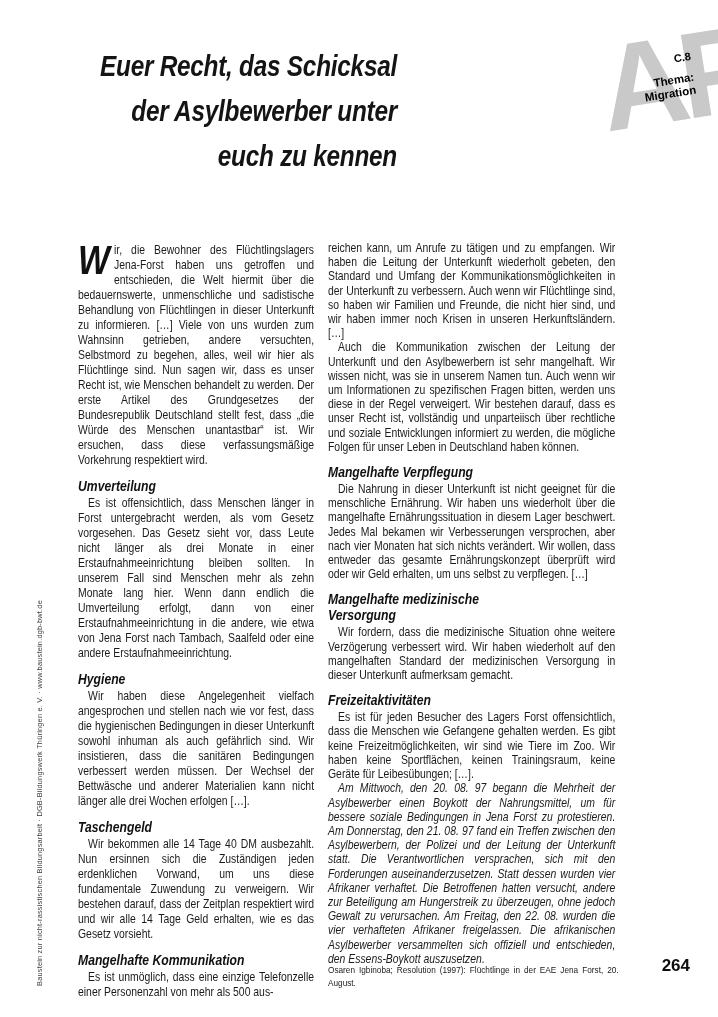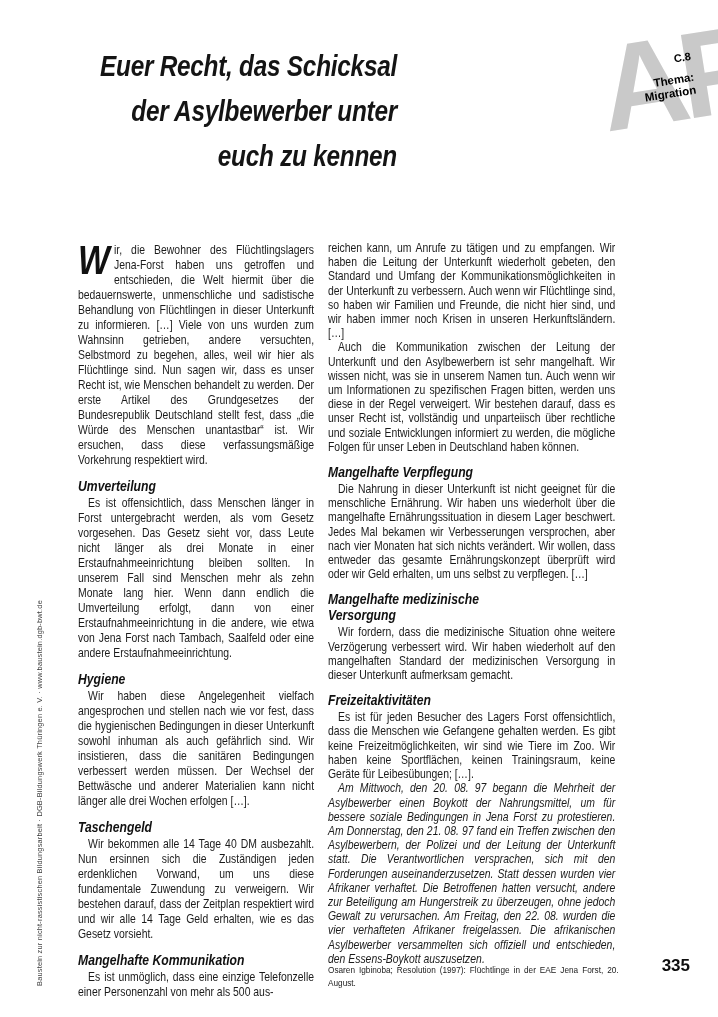--- a/index.html
+++ b/index.html
@@ -103,15 +103,15 @@
 Versorgung</h2>
   <p class="ind">Wir fordern, dass die medizinische Situation ohne weitere Verzögerung verbessert wird. Wir haben wiederholt auf den mangelhaften Standard der medizinischen Versorgung in dieser Unterkunft aufmerksam gemacht.</p>
 
   <h2 class="sec-h">Freizeitaktivitäten</h2>
   <p class="ind">Es ist für jeden Besucher des Lagers Forst offensichtlich, dass die Menschen wie Gefangene gehalten werden. Es gibt keine Freizeitmöglichkeiten, wir sind wie Tiere im Zoo. Wir haben keine Sportflächen, keinen Trainingsraum, keine Geräte für Leibesübungen; […].</p>
   <p class="ind it">Am Mittwoch, den 20. 08. 97 begann die Mehrheit der Asylbewerber einen Boykott der Nahrungsmittel, um für bessere soziale Bedingungen in Jena Forst zu protestieren. Am Donnerstag, den 21. 08. 97 fand ein Treffen zwischen den Asylbewerbern, der Polizei und der Leitung der Unterkunft statt. Die Verantwortlichen versprachen, sich mit den Forderungen auseinanderzusetzen. Statt dessen wurden vier Afrikaner verhaftet. Die Betroffenen hatten versucht, andere zur Beteiligung am Hungerstreik zu überzeugen, ohne jedoch Gewalt zu verursachen. Am Freitag, den 22. 08. wurden die vier verhafteten Afrikaner freigelassen. Die afrikanischen Asylbewerber versammelten sich offiziell und entschieden, den Essens-Boykott auszusetzen.</p>
 </div>
 
 <div class="source">Osaren Igbinoba; Resolution (1997): Flüchtlinge in der EAE Jena Forst, 20. August.</div>
 
-<div class="page-num">335</div>
+<div class="page-num">264</div>
 
 <div class="sidebar">Baustein zur nicht-rassistischen Bildungsarbeit · DGB-Bildungswerk Thüringen e. V. · www.baustein.dgb-bwt.de</div>
 
 </body></html>

